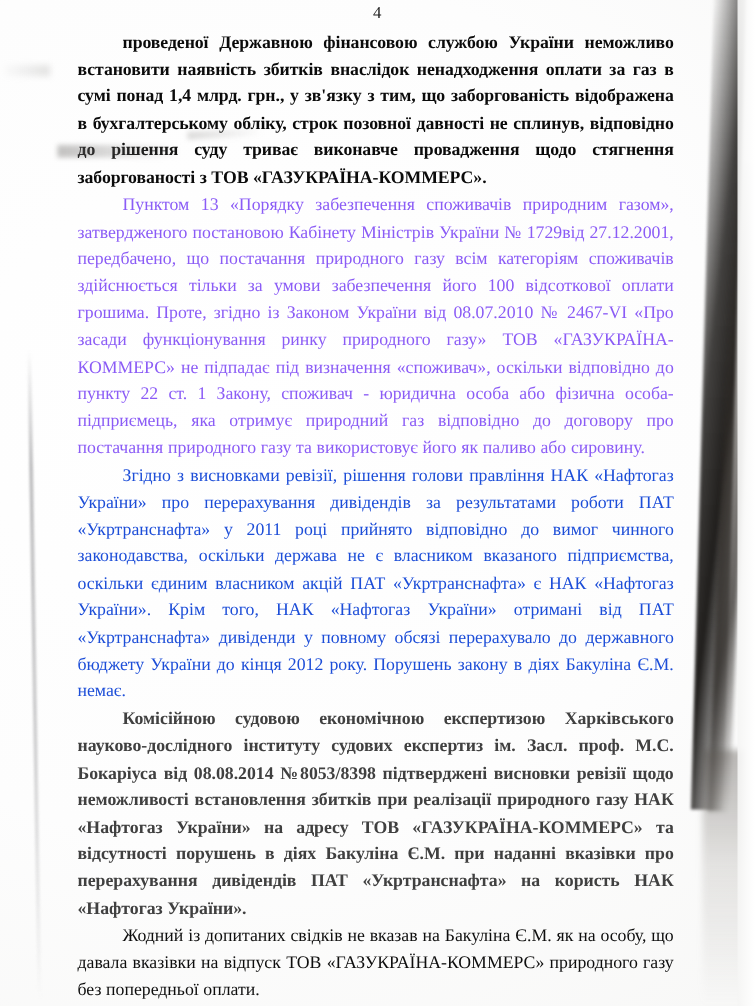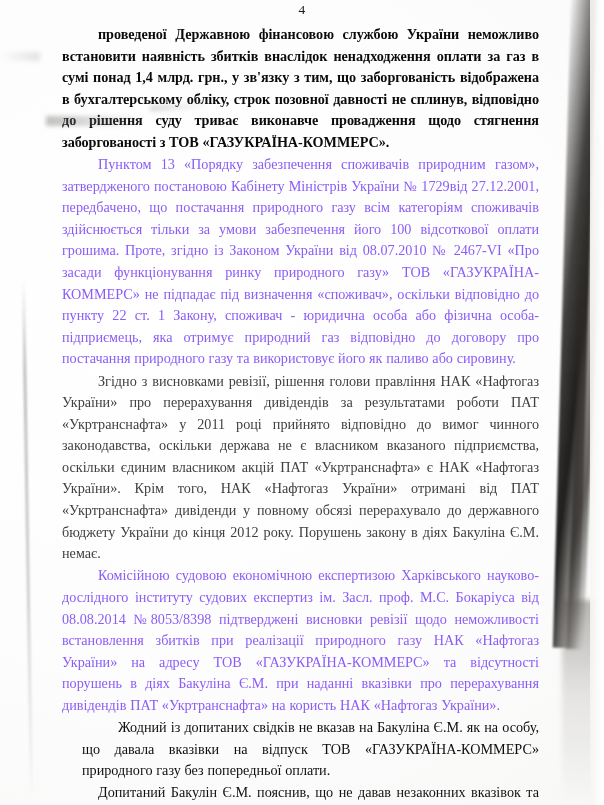--- a/index.html
+++ b/index.html
@@ -57,23 +57,23 @@
     font-size: 14.2px;
     line-height: 21.6px;
     color: #101010;
     word-spacing: 0.2px;
     hyphens: manual;
   }
 
   
   .para:nth-child(1) { color: #0b0b0b; font-weight: 600; letter-spacing: -0.05px; }
   .para:nth-child(2) { color: #8b5cf6; }
-  .para:nth-child(3) { color: #404040; }
-  .para:nth-child(4) { color: #8b5cf6; }
-  .para:nth-child(5) { color: #0e0e0e; margin-left: 20px; }
+  .para:nth-child(3) { color: #1d4ed8; }
+  .para:nth-child(4) { color: #404040; font-weight: bold; }
+  .para:nth-child(5) { color: #0e0e0e; }
   .para:nth-child(6) { color: #121212; }
   .para:nth-child(7) { color: #101010; }
   .para:nth-child(8) { color: #0d0d0d; }
 
   
   .scan-edge-dark {
     position: absolute;
     top: -12px;
     right: 16px;
     width: 26px;

